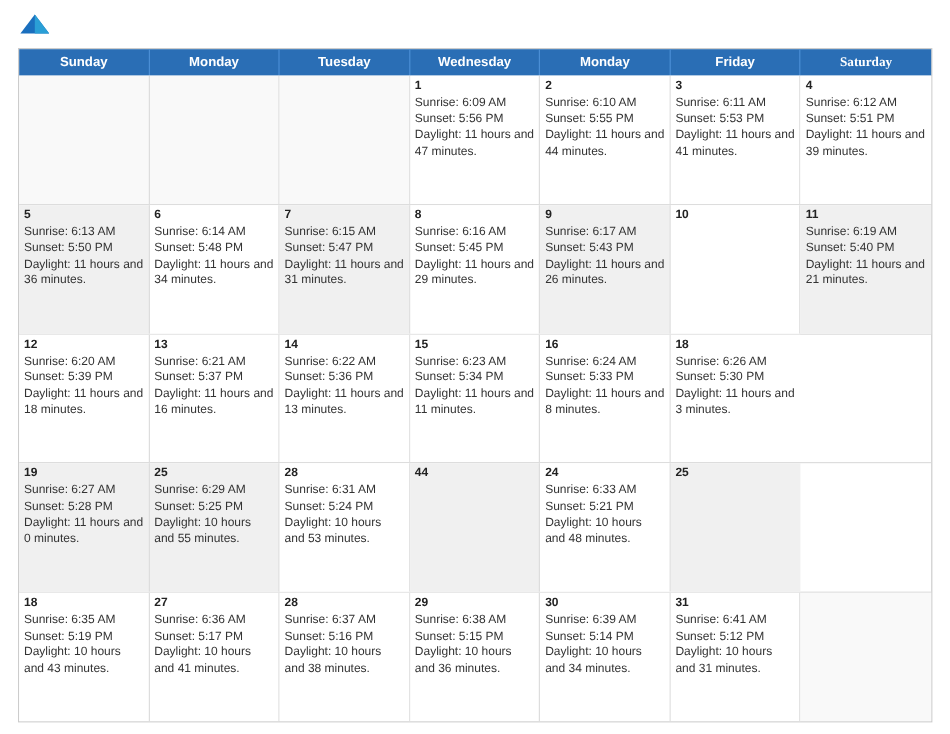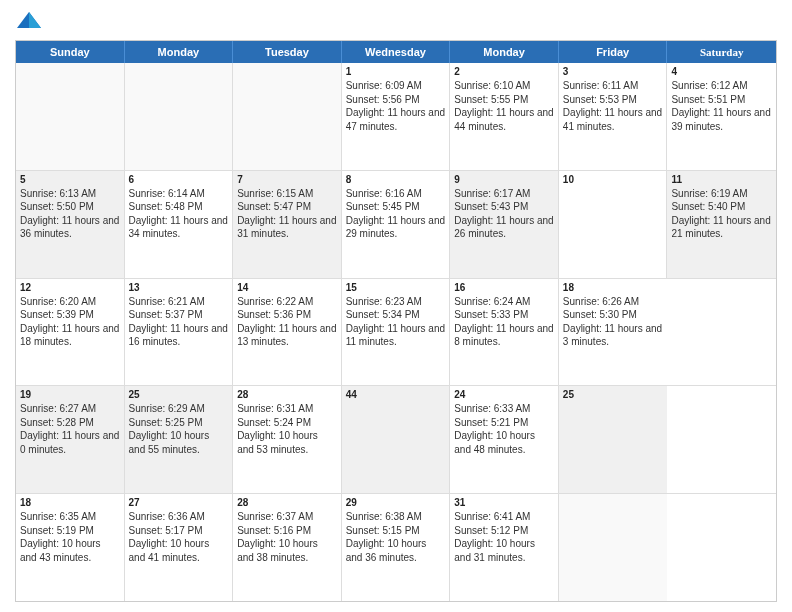--- a/index.html
+++ b/index.html
@@ -253,20 +253,24 @@
           </div>
           <div class="cal-cell">
             <div class="day-number">28</div>
             <div class="cell-text">Sunrise: 6:37 AM<br>Sunset: 5:16 PM<br>Daylight: 10 hours and 38 minutes.</div>
           </div>
           <div class="cal-cell">
             <div class="day-number">29</div>
             <div class="cell-text">Sunrise: 6:38 AM<br>Sunset: 5:15 PM<br>Daylight: 10 hours and 36 minutes.</div>
           </div>
           <div class="cal-cell">
+            <div class="day-number">30</div>
+            <div class="cell-text">Sunrise: 6:39 AM<br>Sunset: 5:14 PM<br>Daylight: 10 hours and 34 minutes.</div>
+          </div>
+          <div class="cal-cell">
             <div class="day-number">31</div>
             <div class="cell-text">Sunrise: 6:41 AM<br>Sunset: 5:12 PM<br>Daylight: 10 hours and 31 minutes.</div>
           </div>
           <div class="cal-cell empty"></div>
         </div>
       </div>
   </div>
 </div>
 
 </body></html>

